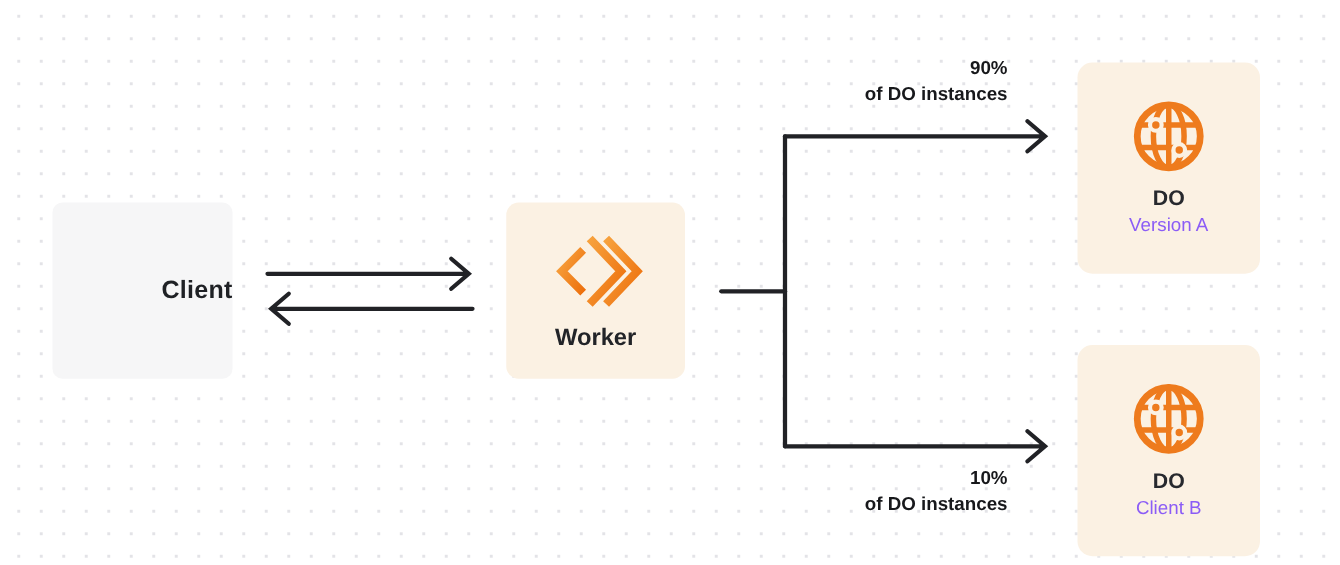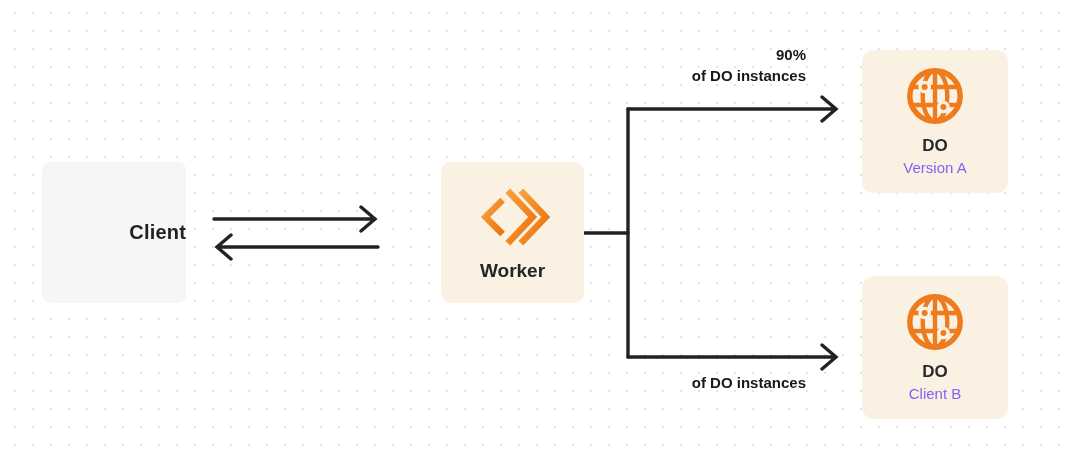--- a/index.html
+++ b/index.html
@@ -48,29 +48,28 @@
   .client-label {
     font-size: 20px;
     font-weight: 700;
     color: #1f2125;
     letter-spacing: 0.2px;
   }
   .worker-node {
     left: 405px; top: 162px;
     width: 143px; height: 141px;
     gap: 10px;
-    margin-left: 36px;
   }
   .worker-label {
     font-size: 19px;
     font-weight: 700;
     color: #222428;
   }
   .do-node {
-    width: 146px; height: 143px;
+    width: 146px; height: 169px;
     left: 862px;
     gap: 2px;
     border-radius: 12px;
   }
   .do-node-a { top: 50px; }
   .do-node-b { top: 276px; }
   .do-title {
     font-size: 17px;
     font-weight: 700;
     color: #27292e;
@@ -144,20 +143,21 @@
     </span>
     <span class="worker-label">Worker</span>
   </div>
 
   <div class="edge-label edge-label-top">
     <div>90%</div>
     <div>of DO instances</div>
   </div>
 
   <div class="edge-label edge-label-bottom">
+    <div>10%</div>
     <div>of DO instances</div>
   </div>
 
   <div class="node node-cream do-node do-node-a">
     <span class="icon-wrap">
       <svg width="62" height="62" viewBox="0 0 48 48" fill="none">
         <g stroke="#ee7b1d" stroke-linecap="round" fill="none">
           <circle cx="24" cy="24" r="19.5" stroke-width="4.2"></circle>
           <ellipse cx="24" cy="24" rx="9.5" ry="19.5" stroke-width="3.4"></ellipse>
           <line x1="24" y1="4.5" x2="24" y2="43.5" stroke-width="3.4"></line>

